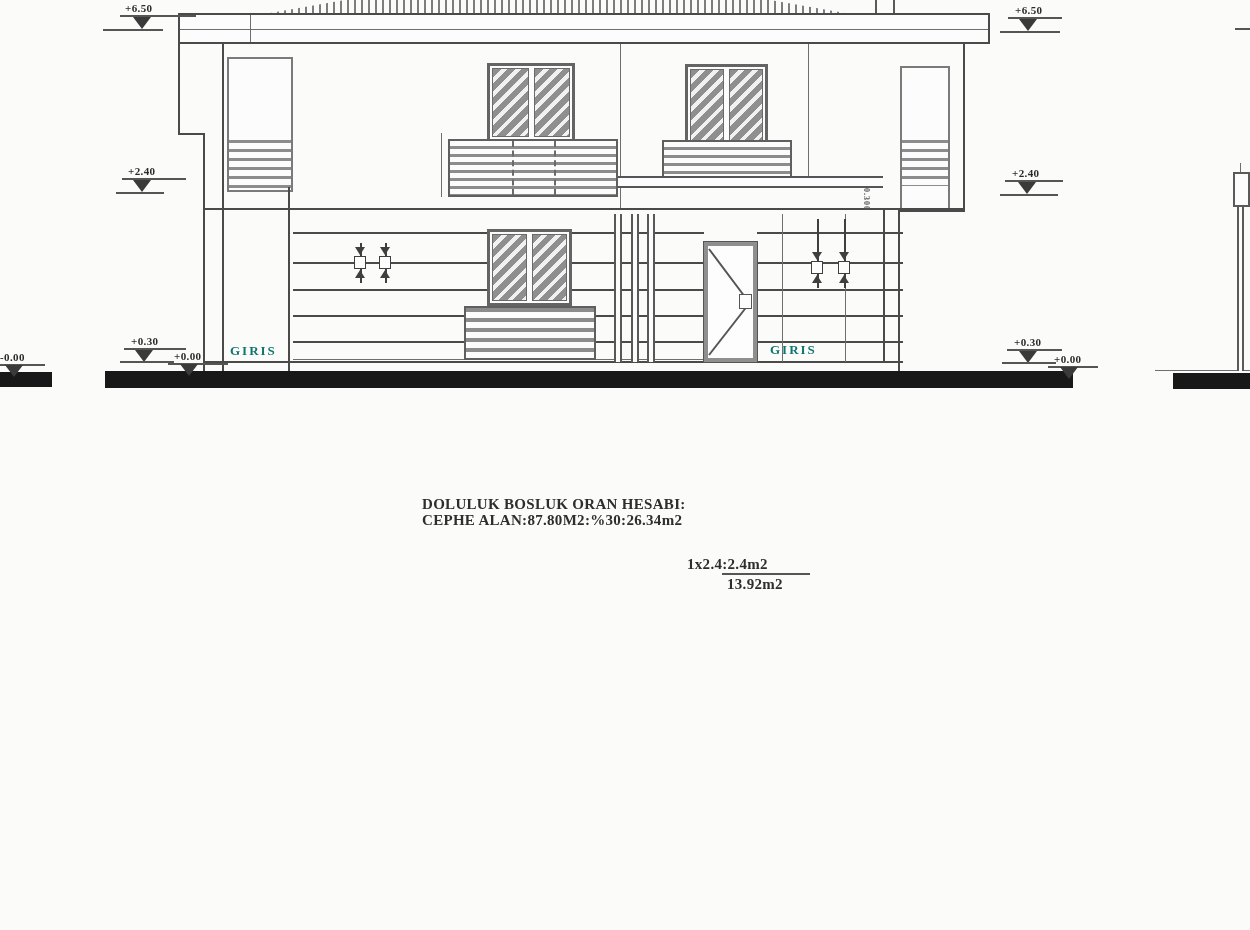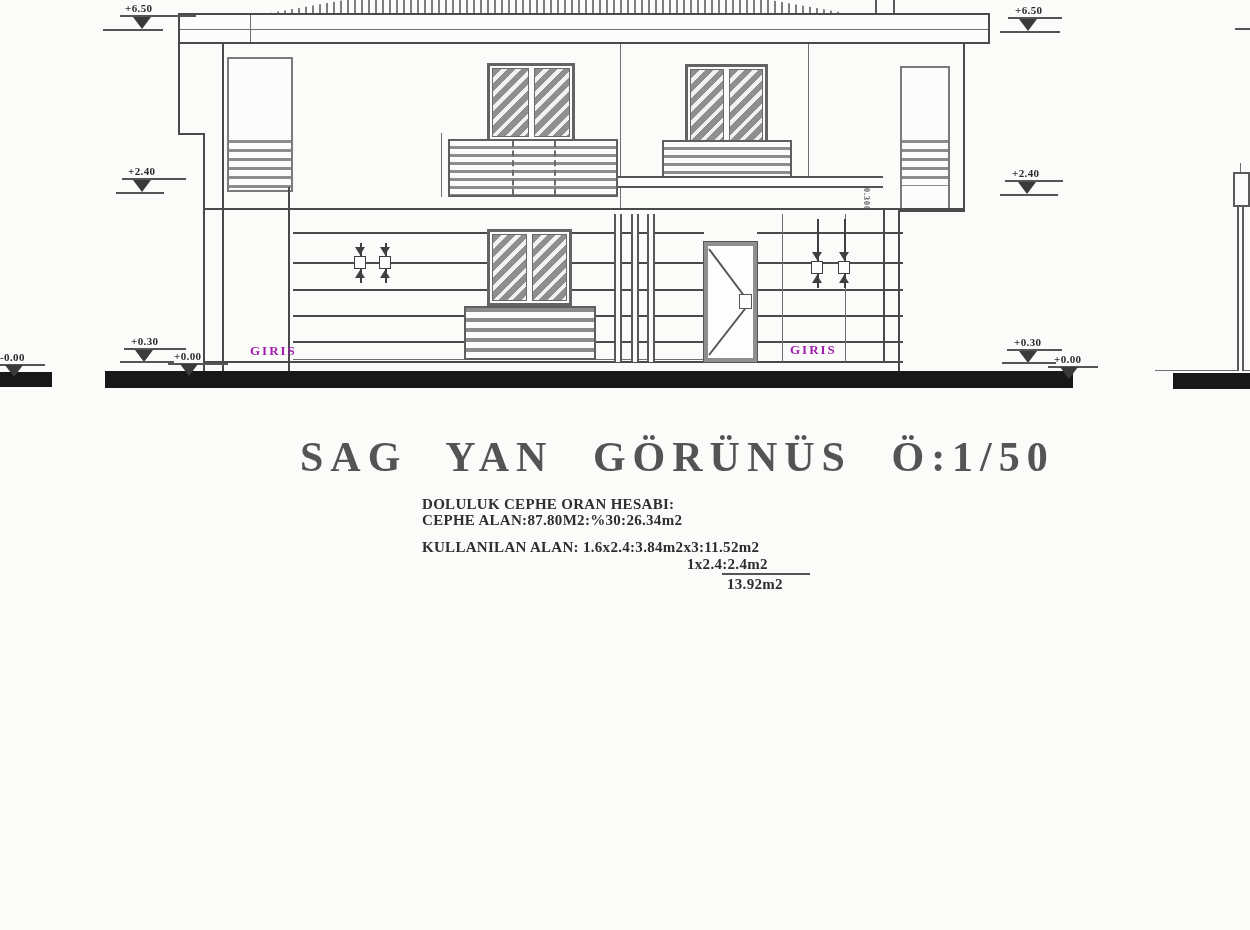--- a/index.html
+++ b/index.html
@@ -18,21 +18,21 @@
   .pane{flex:1;border:1px solid #6a6a6a;background:repeating-linear-gradient(135deg,#8f8f8f 0 6px,#f1f1f1 6px 10px);}
   .rail{position:absolute;border:2px solid #5f5f5f;box-sizing:border-box;
         background:repeating-linear-gradient(180deg,#fcfcfc 0 5px,#8c8c8c 5px 8px);}
   .dashpost{position:absolute;width:0;border-left:2px dashed #6a6a6a;}
   .post{position:absolute;width:8px;background:#fcfcfc;border-left:2px solid #585858;border-right:2px solid #585858;box-sizing:border-box;}
   .roofhatch{position:absolute;background:repeating-linear-gradient(90deg,#7d7d7d 0 2px,transparent 2px 7px);
              clip-path:polygon(0 100%,13% 0,87% 0,100% 100%);}
   .mtext{position:absolute;font:bold 11px "Liberation Serif",serif;color:#2b2b2b;letter-spacing:.4px;white-space:nowrap;}
   .tri{position:absolute;width:0;height:0;border-left:9px solid transparent;border-right:9px solid transparent;border-top:12px solid #3a3a3a;}
   .mline{position:absolute;background:#555;height:1.5px;}
-  .giris{position:absolute;font:bold 13px "Liberation Serif",serif;color:#a21caf;letter-spacing:2px;margin-left:20px;}
+  .giris{position:absolute;font:bold 13px "Liberation Serif",serif;color:#0f766e;letter-spacing:2px;}
   .title{position:absolute;left:300px;top:433px;width:640px;font:bold 42px "Liberation Serif",serif;
          color:#3d3d3d;letter-spacing:7px;word-spacing:22px;white-space:nowrap;opacity:.88;}
   .calc{position:absolute;font:bold 15px "Liberation Serif",serif;color:#2e2e2e;letter-spacing:.3px;white-space:nowrap;}
   .vdim{position:absolute;font:bold 8px "Liberation Serif",serif;color:#555;writing-mode:vertical-rl;letter-spacing:1px;}
   .ventln{position:absolute;background:#3f3f3f;width:1.5px;}
   .ventsq{position:absolute;width:12px;height:13px;border:1.5px solid #3f3f3f;background:#fdfdfd;box-sizing:border-box;}
   .venttd{position:absolute;width:0;height:0;border-left:5px solid transparent;border-right:5px solid transparent;border-top:8px solid #3f3f3f;}
   .venttu{position:absolute;width:0;height:0;border-left:5px solid transparent;border-right:5px solid transparent;border-bottom:8px solid #3f3f3f;}
   .doorbox{position:absolute;border:4px solid #8f8f8f;outline:1.5px solid #555;background:#fdfdfd;box-sizing:border-box;}
   .handle{position:absolute;width:13px;height:15px;border:1.5px solid #555;background:#fdfdfd;box-sizing:border-box;}
@@ -214,22 +214,20 @@
     <div class="mtext" style="left:1054px;top:353px;">+0.00</div>
     <div class="mline" style="left:1048px;top:366px;width:50px;"></div>
     <div class="tri" style="left:1060px;top:367px;"></div>
   </div>
   <div style="z-index:5;position:absolute;">
     <div class="mtext" style="left:0px;top:351px;">-0.00</div>
     <div class="mline" style="left:0px;top:364px;width:45px;"></div>
     <div class="tri" style="left:5px;top:365px;"></div>
   </div>
 
-  <div class="title">SAG YAN GÖRÜNÜS Ö:1/50</div>
-
-  <div class="calc" style="left:422px;top:496px;">DOLULUK CEPHE ORAN HESABI:</div>
+
+  <div class="calc" style="left:422px;top:496px;">DOLULUK BOSLUK ORAN HESABI:</div>
   <div class="calc" style="left:422px;top:512px;">CEPHE ALAN:87.80M2:%30:26.34m2</div>
-  <div class="calc" style="left:422px;top:539px;">KULLANILAN ALAN: 1.6x2.4:3.84m2x3:11.52m2</div>
   <div class="calc" style="left:687px;top:556px;">1x2.4:2.4m2</div>
   <div class="mline" style="left:722px;top:573px;width:88px;"></div>
   <div class="calc" style="left:727px;top:576px;">13.92m2</div>
 
 </div>
 
 </body></html>

